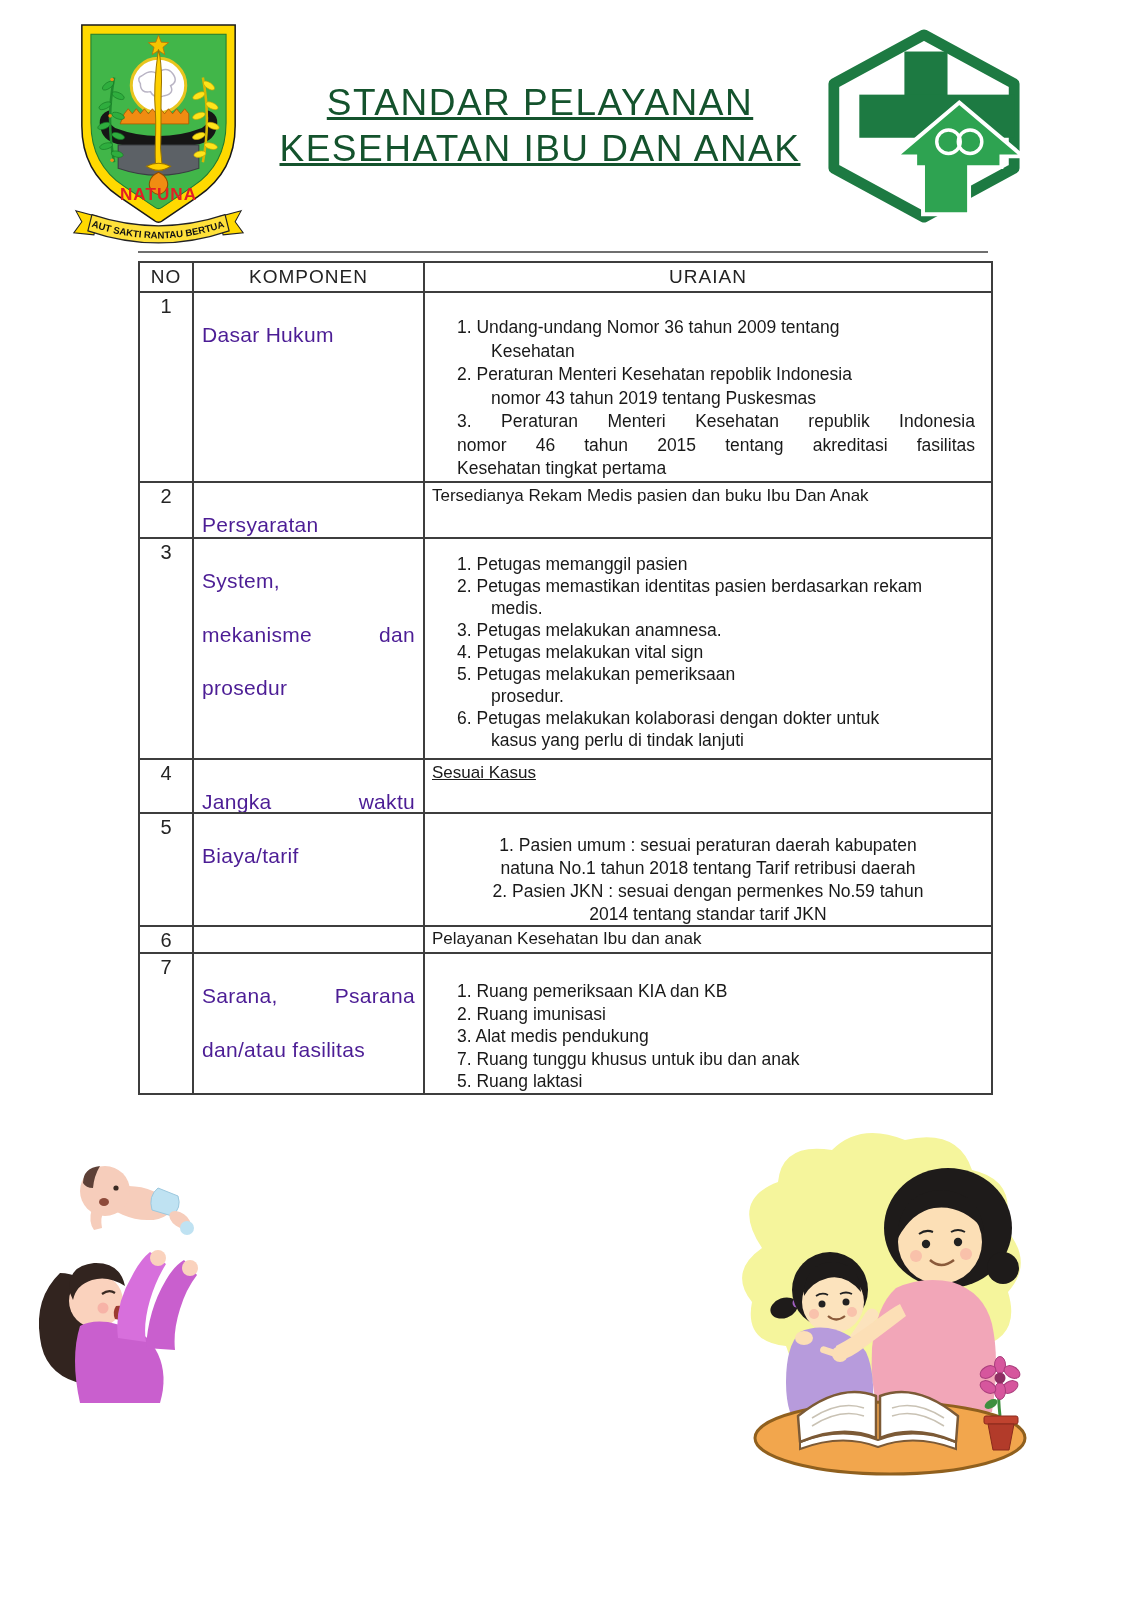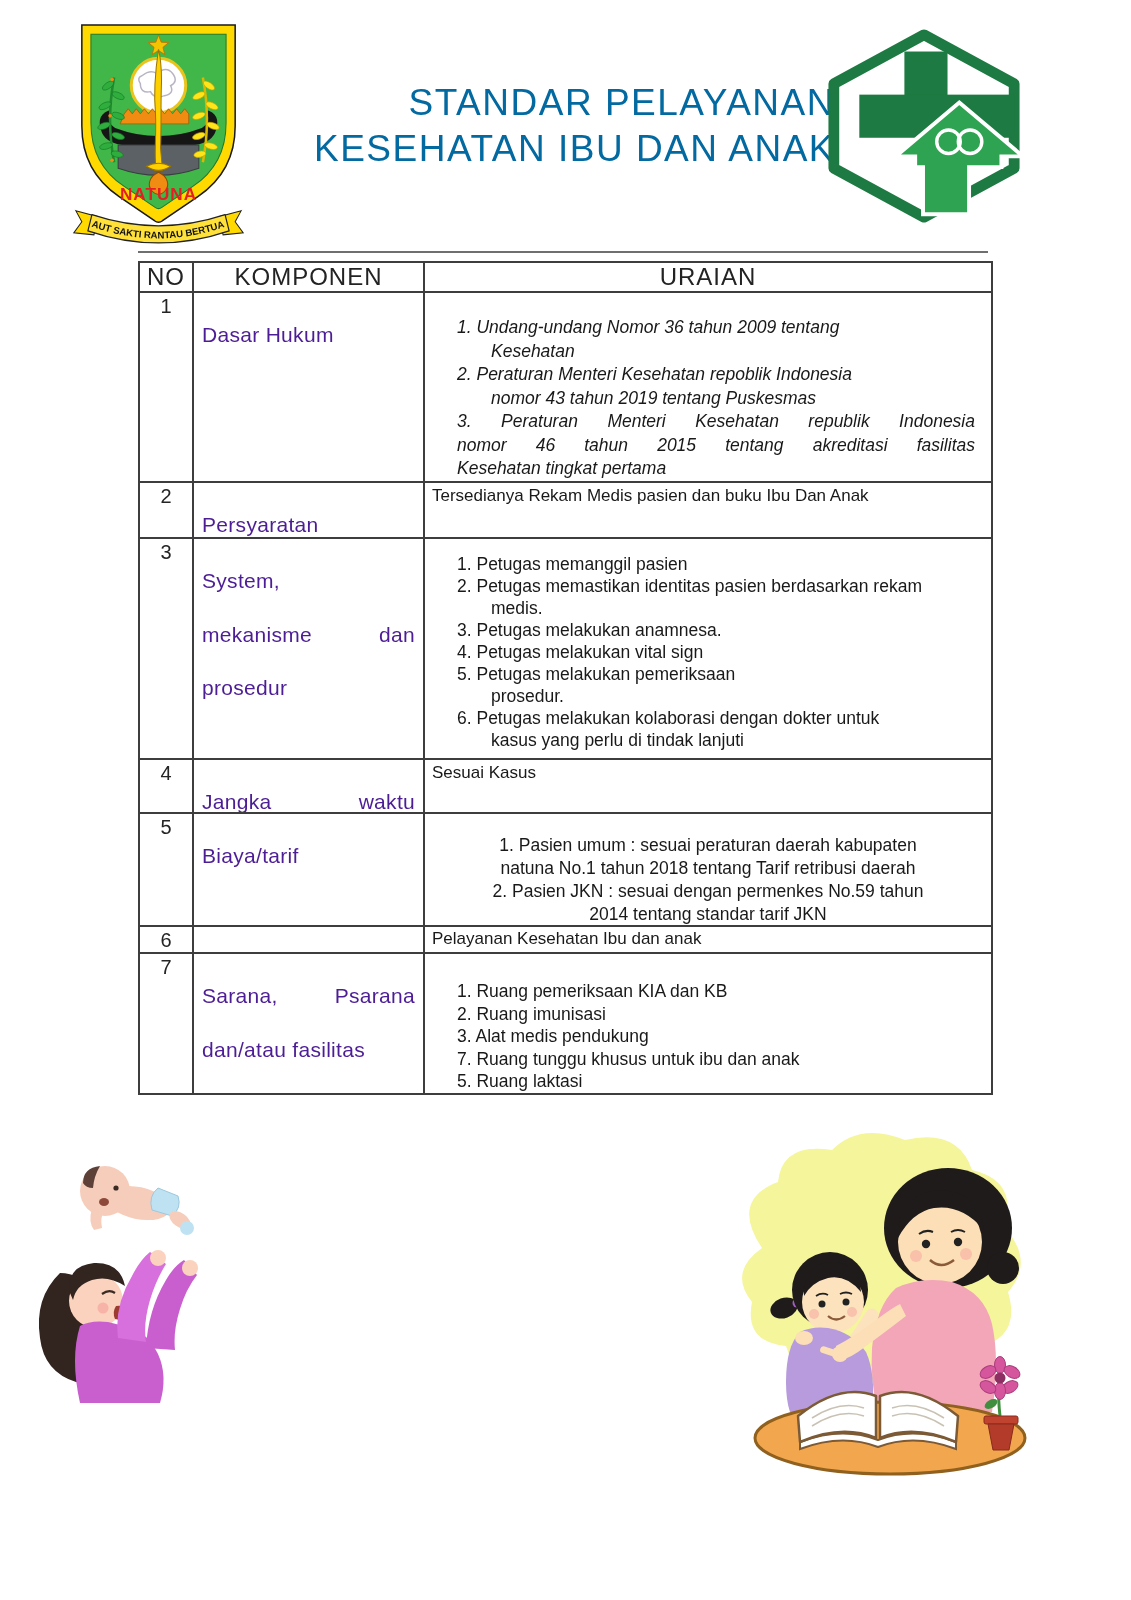--- a/index.html
+++ b/index.html
@@ -1,47 +1,47 @@
 <!DOCTYPE html>
 <html><head>
 <meta charset="utf-8">
 <style>
   html,body{margin:0;padding:0;background:#ffffff;}
   #page{position:relative;width:1131px;height:1600px;background:#ffffff;overflow:hidden;
         font-family:"Liberation Sans",sans-serif;color:#1f1f1f;}
 
   
-  .title{position:absolute;left:245px;top:80px;width:590px;text-align:right;
-         font-size:37px;line-height:46px;letter-spacing:1.5px;color:#0369a1;font-weight:400;}
+  .title{position:absolute;left:245px;top:80px;width:590px;text-align:center;
+         font-size:37px;line-height:46px;letter-spacing:1.5px;color:#14532d;font-weight:400;text-decoration:underline;}
   .logo-natuna{position:absolute;left:66px;top:19px;}
   .logo-pusk{position:absolute;left:820px;top:28px;}
 
   
   .topline{position:absolute;left:138px;top:251px;width:850px;height:2px;background:#6f6f6f;}
   .sp-table{position:absolute;left:138px;top:261px;width:855px;border:2px solid #3d3d3d;
             background:#fff;box-sizing:border-box;}
   .trow{display:flex;border-top:2px solid #3d3d3d;box-sizing:border-box;}
   .trow.head{border-top:none;height:28px;}
   .r1{height:190px}.r2{height:56px}.r3{height:221px}.r4{height:54px}
   .r5{height:113px}.r6{height:27px}.r7{height:141px}
   .cell{box-sizing:border-box;overflow:hidden;}
   .c-no{width:54px;border-right:2px solid #3d3d3d;text-align:center;flex:none;}
   .c-komp{width:231px;border-right:2px solid #3d3d3d;padding:1px 8px 0 8px;flex:none;}
   .c-ur{flex:1;}
   .head .cell{display:flex;align-items:center;justify-content:center;
-              font-size:24px;letter-spacing:1px;color:#232323;padding:0;}
+              font-size:19px;letter-spacing:1px;color:#232323;padding:0;}
   .nline{font-size:20px;line-height:26px;color:#242424;}
   .kline{font-size:21px;line-height:25.5px;letter-spacing:0.3px;color:#4c1d95;margin-top:28px;}
   .kline.spread{text-align:justify;text-align-last:justify;}
   .ublock{font-size:17.5px;color:#191919;}
   .ucenter{text-align:center;}
-  .u-r1{margin:23px 0 0 32px;width:518px;line-height:23.5px;font-style:italic;}
+  .u-r1{margin:23px 0 0 32px;width:518px;line-height:23.5px;}
   .u-r2{margin:3px 6px 0 7px;font-size:17px;}
   .u-r3{margin:14px 4px 0 32px;width:520px;line-height:22px;}
-  .u-r4{margin:3px 6px 0 7px;font-size:17px;}
+  .u-r4{margin:3px 6px 0 7px;font-size:17px;text-decoration:underline;}
   .u-r5{margin:20px 30px 0 30px;line-height:23px;}
   .u-r6{margin:2px 6px 0 7px;font-size:17px;}
   .u-r7{margin:26px 4px 0 32px;line-height:22.5px;}
   .uline.cont{padding-left:34px;}
   .uline.just{text-align:justify;text-align-last:justify;}
 
   
   .illus-left{position:absolute;left:30px;top:1158px;}
   .illus-right{position:absolute;left:700px;top:1120px;}
 </style>

